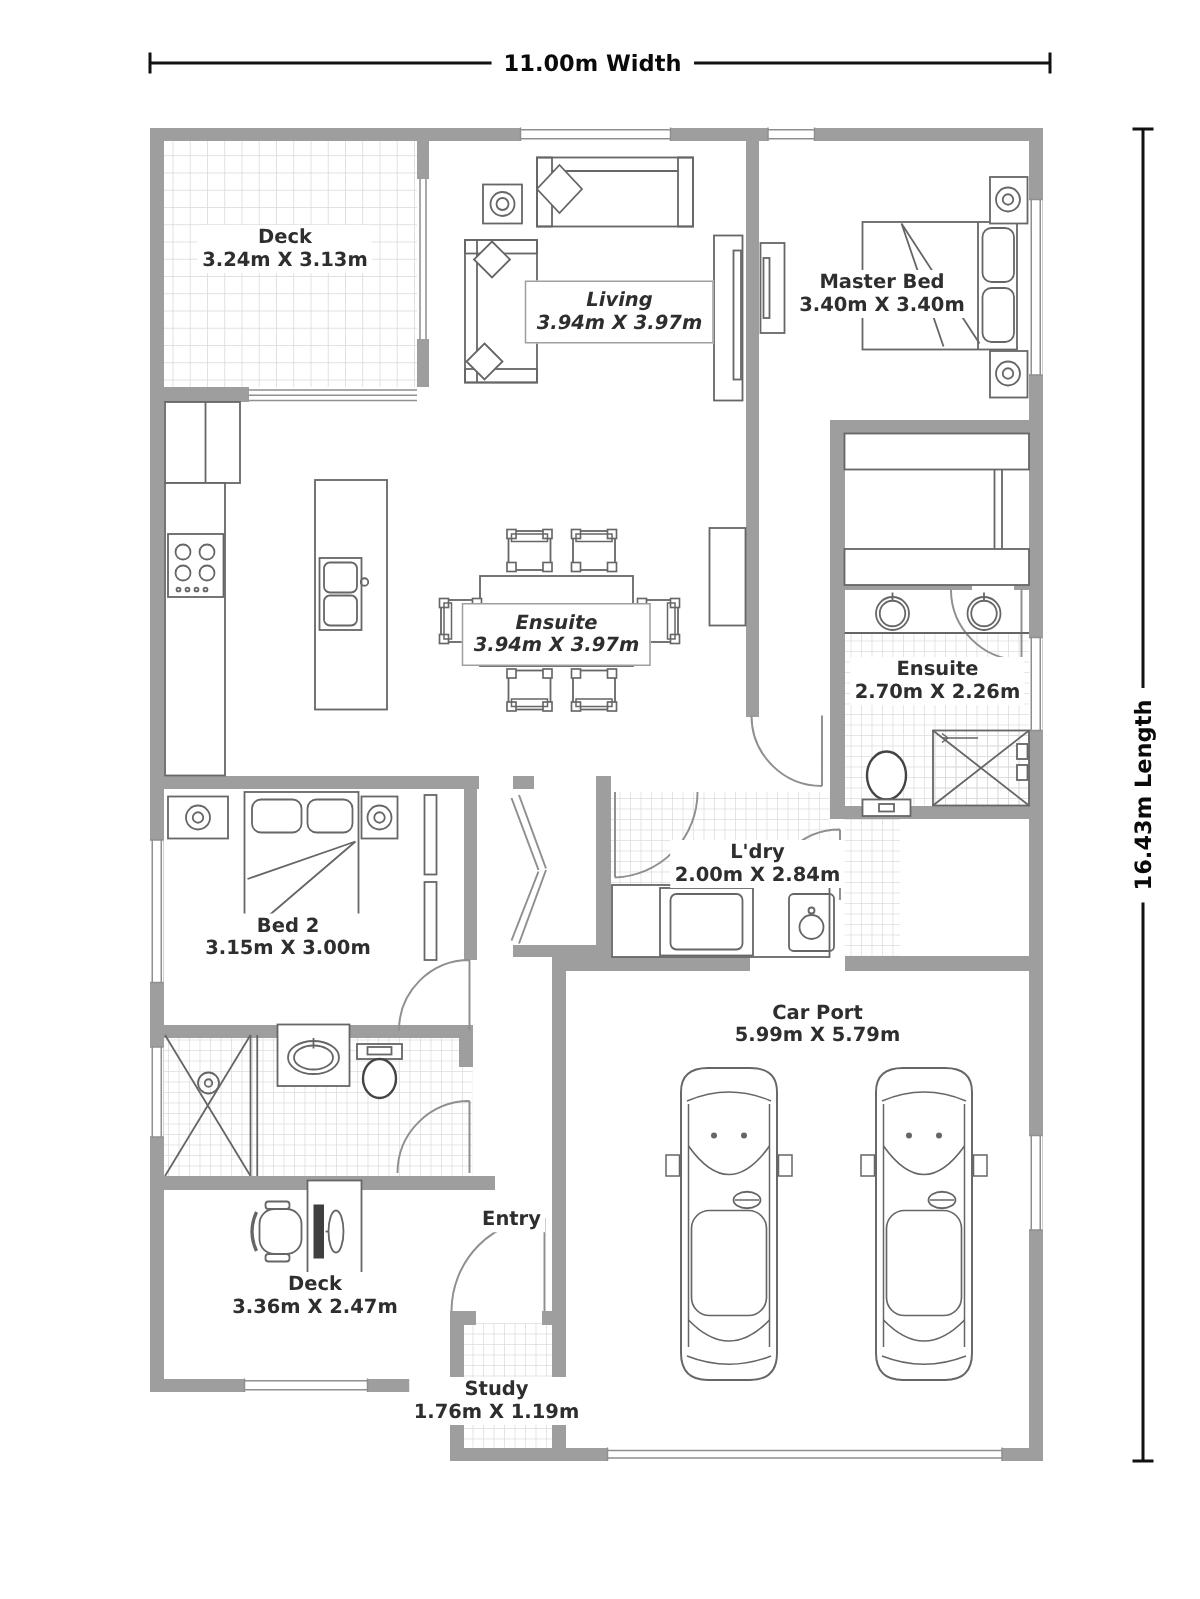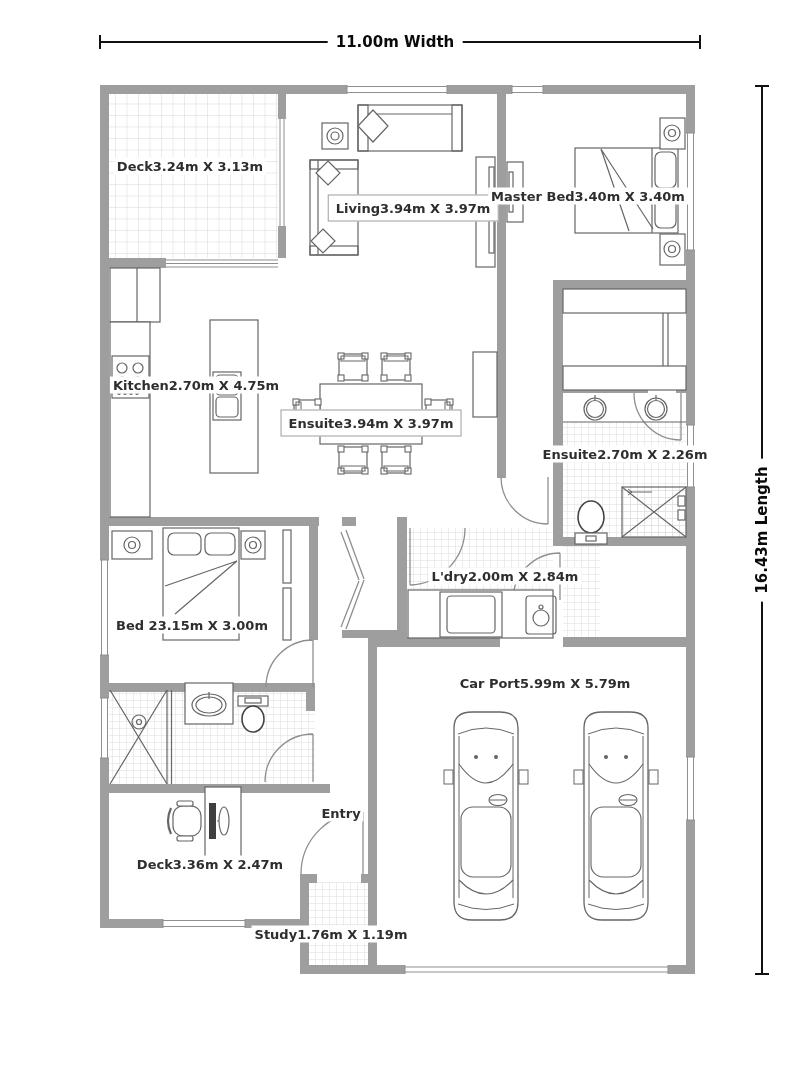--- a/index.html
+++ b/index.html
@@ -1,23 +1,23 @@
 <!DOCTYPE html>
 <html><head>
 <meta charset="utf-8">
 <style>
   html,body{margin:0;padding:0;background:#fff;}
   #plan{position:relative;width:800px;height:1066px;background:#fff;overflow:hidden;
         font-family:"DejaVu Sans","Liberation Sans",sans-serif;border-radius:10px;}
   #plan svg{position:absolute;left:0;top:0;}
-  .room-label{position:absolute;transform:translate(-50%,-50%);display:flex;flex-direction:row;
+  .room-label{position:absolute;transform:translate(-50%,-50%);display:flex;flex-direction:column;
       align-items:center;text-align:center;white-space:nowrap;color:#2e2e2e;
       font-size:13px;line-height:15px;font-weight:600;background:#fff;padding:1px 3px;z-index:5;}
   .room-label .room-size:empty{display:none;}
-  .room-label.boxed{border:1px solid #9e9e9e;padding:5px 7px;}
+  .room-label.boxed{border:1px solid #9e9e9e;padding:5px 7px;font-style:italic;}
   .dim-label{position:absolute;white-space:nowrap;color:#0a0a0a;font-size:15px;font-weight:600;
       background:#fff;padding:0 8px;z-index:5;}
   .dim-top{transform:translate(-50%,-50%);}
   .dim-right{transform:translate(-50%,-50%) rotate(-90deg);}
 </style>
 </head>
 <body>
 
 <div id="plan">
 
@@ -339,24 +339,20 @@
   <span class="room-size">3.24m X 3.13m</span>
 </div>
 <div class="room-label boxed" style="left:413px;top:208px">
   <span class="room-name">Living</span>
   <span class="room-size">3.94m X 3.97m</span>
 </div>
 <div class="room-label" style="left:588px;top:196px">
   <span class="room-name">Master Bed</span>
   <span class="room-size">3.40m X 3.40m</span>
 </div>
-<div class="room-label" style="left:196px;top:385px">
-  <span class="room-name">Kitchen</span>
-  <span class="room-size">2.70m X 4.75m</span>
-</div>
 <div class="room-label boxed" style="left:371px;top:423px">
   <span class="room-name">Ensuite</span>
   <span class="room-size">3.94m X 3.97m</span>
 </div>
 <div class="room-label" style="left:625px;top:454px">
   <span class="room-name">Ensuite</span>
   <span class="room-size">2.70m X 2.26m</span>
 </div>
 <div class="room-label" style="left:505px;top:576px">
   <span class="room-name">L'dry</span>

